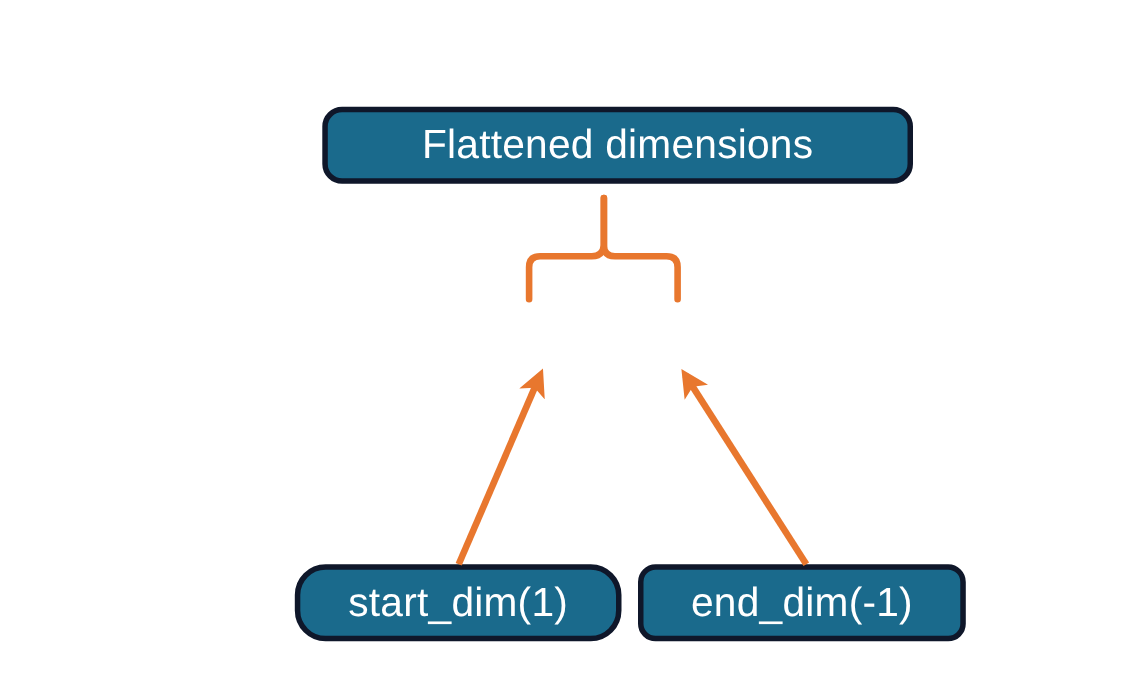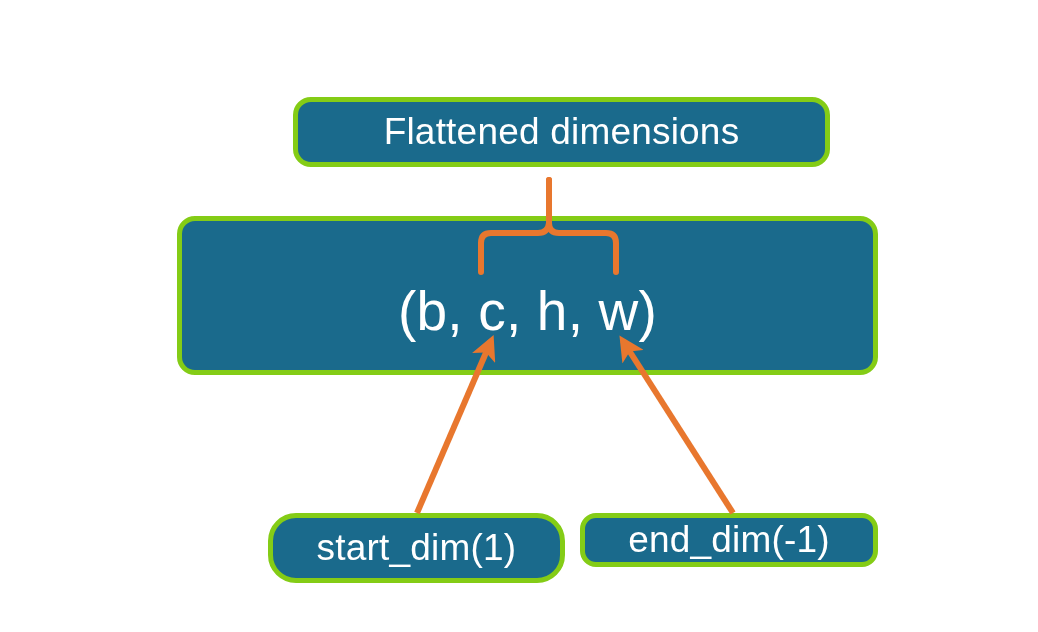--- a/index.html
+++ b/index.html
@@ -12,21 +12,21 @@
     width: 1038px;
     height: 632px;
     background: #ffffff;
     overflow: hidden;
     font-family: "Liberation Sans", sans-serif;
   }
   .node {
     position: absolute;
     box-sizing: border-box;
     background: #1a6a8c;
-    border: 5px solid #84cc16;
+    border: 5px solid #0f172a;
     border-radius: 18px;
     display: flex;
     align-items: center;
     justify-content: center;
     color: #ffffff;
     font-weight: 400;
     letter-spacing: 0.2px;
     z-index: 2;
   }
   #node-flattened {
@@ -55,21 +55,21 @@
     top: 513px;
     width: 297px;
     height: 70px;
     font-size: 37px;
     border-radius: 28px;
   }
   #node-end {
     left: 580px;
     top: 513px;
     width: 298px;
-    height: 54px;
+    height: 70px;
     font-size: 37px;
     border-radius: 16px;
   }
   #overlay-brace, #overlay-arrows {
     position: absolute;
     left: 0;
     top: 0;
     width: 1038px;
     height: 632px;
     pointer-events: none;
@@ -79,23 +79,20 @@
 </style>
 </head>
 <body>
 
 <div id="canvas">
 
   <div class="node" id="node-flattened">
     <span>Flattened dimensions</span>
   </div>
 
-  <div class="node" id="node-tuple">
-    <span class="tuple-label">(b, c, h, w)</span>
-  </div>
 
   <svg id="overlay-brace" viewBox="0 0 1038 632">
     <path d="M 481 272 L 481 243 Q 481 233 491 233 L 538 233 Q 548 233 549 223 L 549 180" fill="none" stroke="#e8772e" stroke-width="6" stroke-linecap="round" stroke-linejoin="round"></path>
     <path d="M 616 272 L 616 243 Q 616 233 606 233 L 559 233 Q 549 233 549 223 L 549 180" fill="none" stroke="#e8772e" stroke-width="6" stroke-linecap="round" stroke-linejoin="round"></path>
   </svg>
 
   <svg id="overlay-arrows" viewBox="0 0 1038 632">
     <defs>
       <marker id="arrowhead-left" markerWidth="4.2" markerHeight="4.2" refX="3.1" refY="2.1" orient="auto" markerUnits="strokeWidth">
         <path d="M 0 0 L 4.2 2.1 L 0 4.2 L 1.0 2.1 Z" fill="#e8772e"></path>

